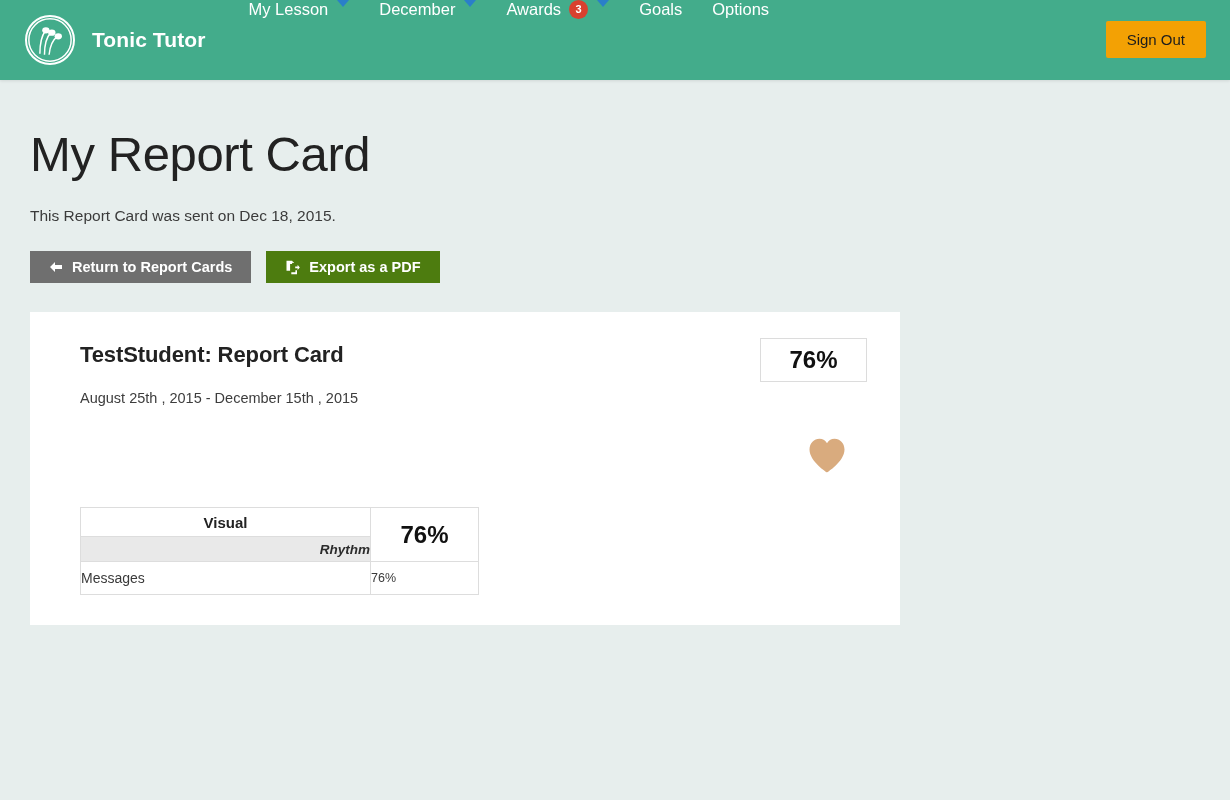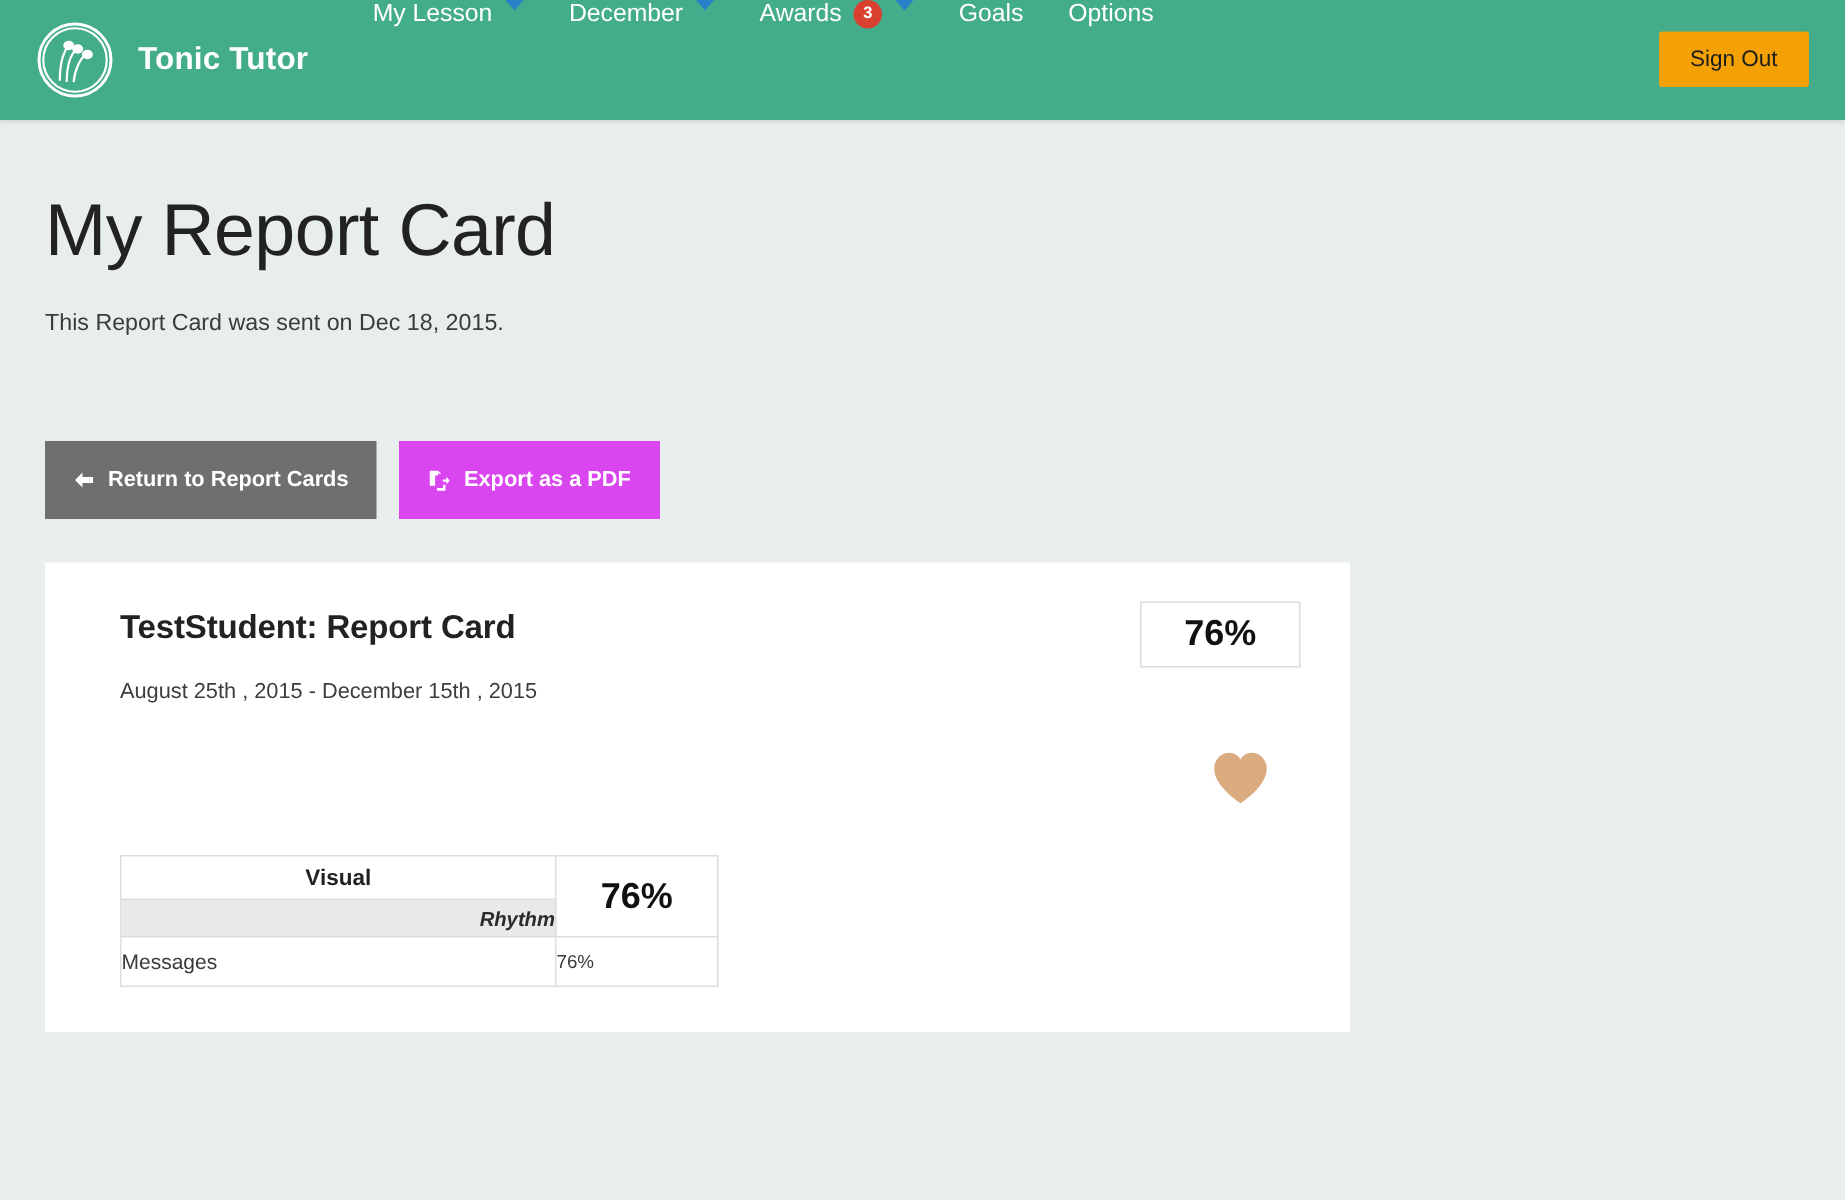--- a/index.html
+++ b/index.html
@@ -127,30 +127,29 @@
     display: flex;
     margin-top: 26px;
   }
   .btn {
     border: none;
     font-family: inherit;
     color: #ffffff;
     font-size: 14.5px;
     font-weight: bold;
     padding: 0 19px;
-    height: 52px;
+    height: 32px;
     display: inline-flex;
     align-items: center;
     cursor: pointer;
     border-radius: 0;
     white-space: nowrap;
-    margin-top: 43px;
   }
   .btn-secondary { background: #6f6f6f; }
-  .btn-info { background: #d946ef; margin-left: 15px; }
+  .btn-info { background: #4d7c0f; margin-left: 15px; }
   .btn .bicon {
     display: inline-flex;
     align-items: center;
     margin-right: 9px;
   }
 
   
   .card {
     background: #ffffff;
     margin-top: 29px;

